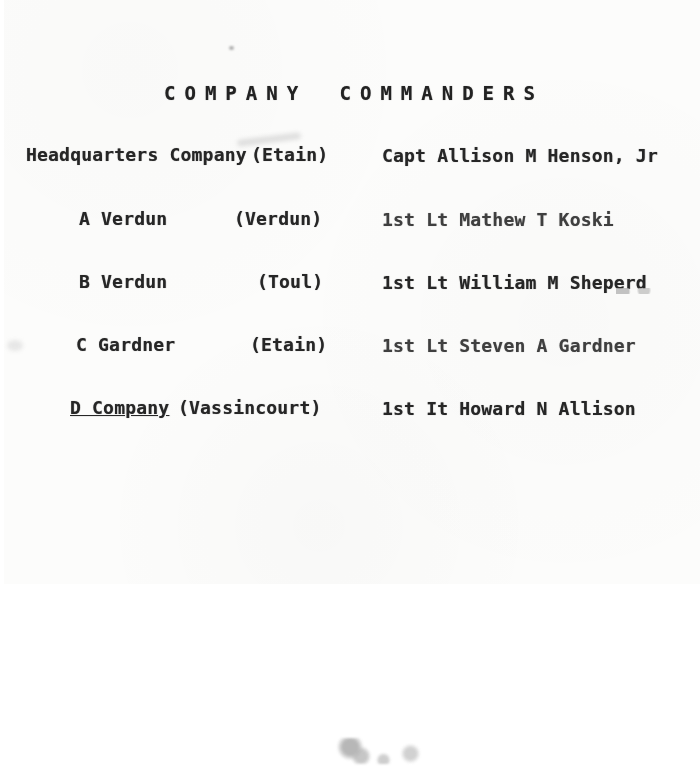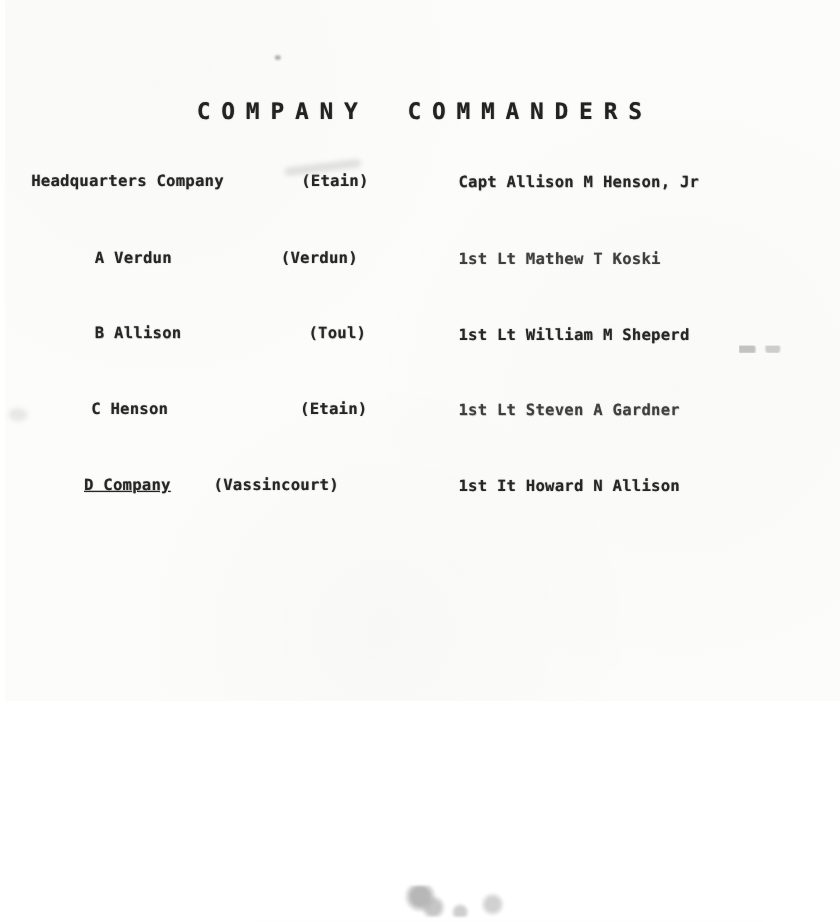--- a/index.html
+++ b/index.html
@@ -13,21 +13,21 @@
     background:#fcfcfb;
     background-image:
       radial-gradient(circle at 18% 12%, rgba(0,0,0,0.012), rgba(0,0,0,0) 40%),
       radial-gradient(circle at 80% 55%, rgba(0,0,0,0.010), rgba(0,0,0,0) 45%),
       radial-gradient(circle at 45% 90%, rgba(0,0,0,0.014), rgba(0,0,0,0) 35%);
   }
   .tw{
     position:absolute;
     font-family:"DejaVu Sans Mono","Liberation Mono",monospace;
     font-weight:bold;
-    font-size:13px;
+    font-size:18px;
     line-height:normal;
     color:#262626;
     white-space:pre;
     letter-spacing:0.2px;
     text-shadow:0 0 1px rgba(45,45,45,0.45), 0.4px 0.4px 0 rgba(0,0,0,0.18);
   }
   .faded{opacity:0.88;}
   .title{
     font-size:19px;
     letter-spacing:9px;
@@ -86,27 +86,27 @@
     <span class="tw pos-r1-commander">Capt Allison M Henson, Jr</span>
   </div>
 
   <div>
     <span class="tw pos-r2-company">A Verdun</span>
     <span class="tw pos-r2-location">(Verdun)</span>
     <span class="tw faded pos-r2-commander">1st Lt Mathew T Koski</span>
   </div>
 
   <div>
-    <span class="tw pos-r3-company">B Allison</span>
+    <span class="tw pos-r3-company">B Verdun</span>
     <span class="tw pos-r3-location">(Toul)</span>
     <span class="tw pos-r3-commander">1st Lt William M Sheperd</span>
   </div>
 
   <div>
-    <span class="tw pos-r4-company">C Henson</span>
+    <span class="tw pos-r4-company">C Gardner</span>
     <span class="tw pos-r4-location">(Etain)</span>
     <span class="tw faded pos-r4-commander">1st Lt Steven A Gardner</span>
   </div>
 
   <div>
     <span class="tw pos-r5-company">D Company</span>
     <span class="tw pos-r5-location">(Vassincourt)</span>
     <span class="tw pos-r5-commander">1st It Howard N Allison</span>
   </div>
 

